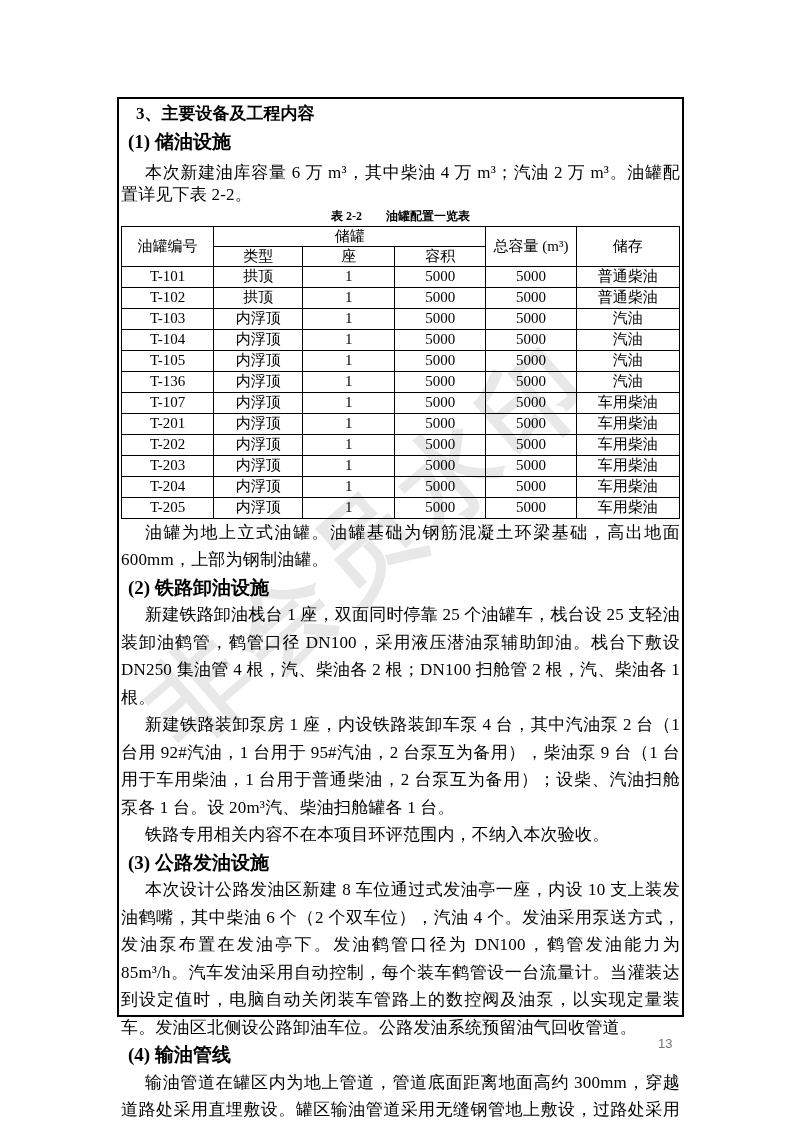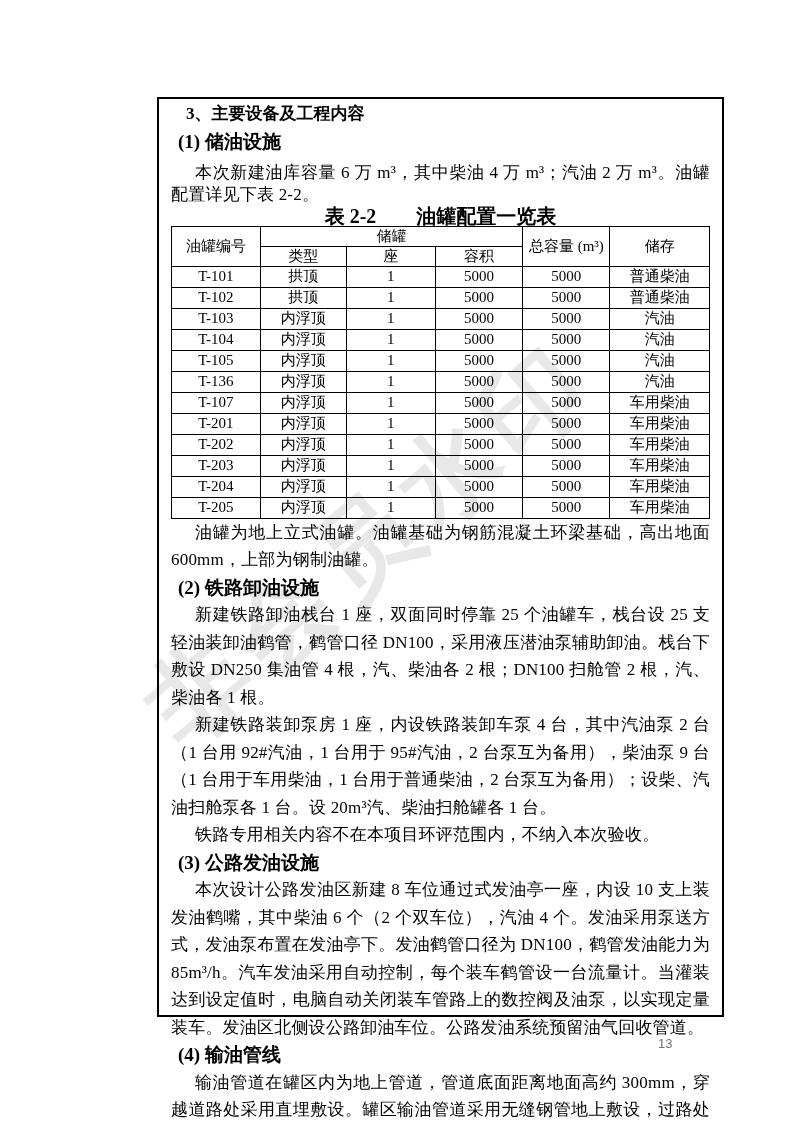--- a/index.html
+++ b/index.html
@@ -3,36 +3,36 @@
 <meta charset="utf-8">
 <style>
   html,body{margin:0;padding:0;}
   body{
     width:793px;height:1122px;background:#ffffff;position:relative;overflow:hidden;
     font-family:"Liberation Serif","DejaVu Serif",serif;color:#000;
   }
   .page{position:absolute;inset:0;}
   .doc{
     position:absolute;left:117px;top:97px;width:567px;height:920px;
-    border:2px solid #000;box-sizing:border-box;padding:0 12px;z-index:1;margin-left:40px;
+    border:2px solid #000;box-sizing:border-box;padding:0 2px;z-index:1;
   }
   .h1{
     font-size:17px;font-weight:bold;line-height:22px;margin:4px 0 0 15px;
   }
   .h2{
     font-size:19px;font-weight:bold;line-height:27.5px;margin:3px 0 0 7px;
   }
   .h2.flow{margin-top:0;}
   p.body{
     font-size:17px;line-height:27.5px;margin:0;text-align:justify;
     text-indent:24px;letter-spacing:0.2px;
   }
   p.first{margin-top:6px;line-height:22px;}
   .caption{
-    font-size:20px;font-weight:bold;line-height:18px;margin-top:1px;
+    font-size:12px;font-weight:bold;line-height:18px;margin-top:1px;
     text-align:center;white-space:pre;
   }
   table.tank{
     width:100%;border-collapse:collapse;table-layout:fixed;margin-top:1px;
   }
   table.tank th,table.tank td{
     border:1px solid #000;text-align:center;vertical-align:middle;
     font-size:15px;font-weight:normal;padding:0;overflow:hidden;
   }
   table.tank thead tr.r1 th{height:19px;}

